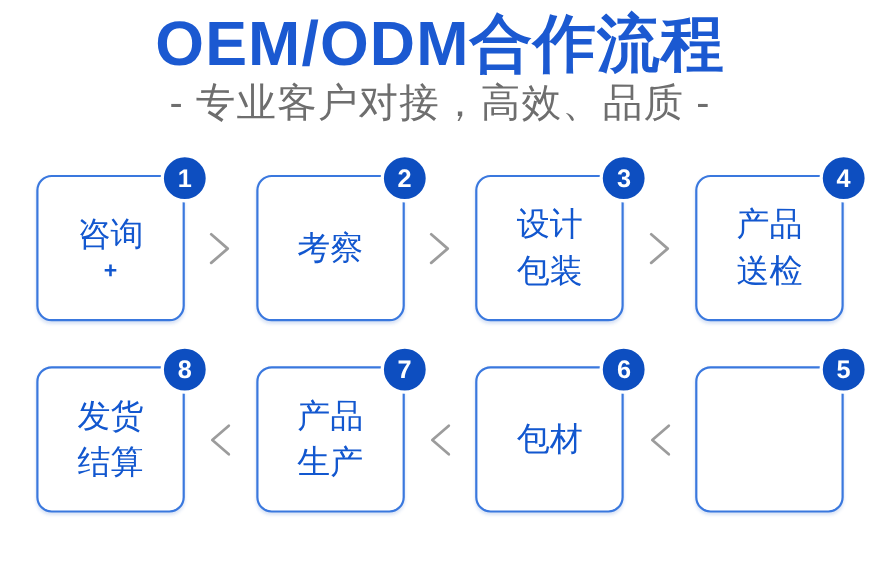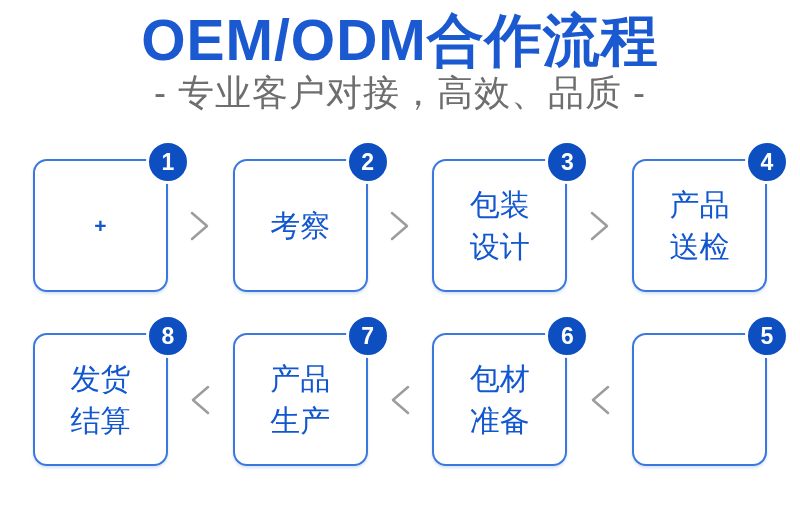--- a/index.html
+++ b/index.html
@@ -104,20 +104,21 @@
     <h1 class="title">OEM/ODM合作流程</h1>
     <div class="subtitle">- 专业客户对接，高效、品质 -</div>
   </div>
 
   <div class="flow-row first">
 
     <div class="box">
       <div class="badge">
           <span>1</span>
         </div>
+      <div class="box-line">咨询</div>
       <div class="box-line plus">+</div>
     </div>
 
     <span class="flow-arrow">
       <svg width="22" height="32" viewBox="0 0 22 32">
           <polyline points="3,3 18,16 3,29" fill="none" stroke="#9c9c9c" stroke-width="2.5" stroke-linecap="round" stroke-linejoin="round"></polyline>
         </svg>
     </span>
 
     <div class="box">
@@ -130,22 +131,22 @@
     <span class="flow-arrow">
       <svg width="22" height="32" viewBox="0 0 22 32">
           <polyline points="3,3 18,16 3,29" fill="none" stroke="#9c9c9c" stroke-width="2.5" stroke-linecap="round" stroke-linejoin="round"></polyline>
         </svg>
     </span>
 
     <div class="box">
       <div class="badge">
           <span>3</span>
         </div>
+      <div class="box-line">设计</div>
       <div class="box-line">包装</div>
-      <div class="box-line">设计</div>
     </div>
 
     <span class="flow-arrow">
       <svg width="22" height="32" viewBox="0 0 22 32">
           <polyline points="3,3 18,16 3,29" fill="none" stroke="#9c9c9c" stroke-width="2.5" stroke-linecap="round" stroke-linejoin="round"></polyline>
         </svg>
     </span>
 
     <div class="box">
       <div class="badge">
@@ -185,21 +186,20 @@
       <svg width="22" height="32" viewBox="0 0 22 32">
           <polyline points="19,3 4,16 19,29" fill="none" stroke="#9c9c9c" stroke-width="2.5" stroke-linecap="round" stroke-linejoin="round"></polyline>
         </svg>
     </span>
 
     <div class="box">
       <div class="badge">
           <span>6</span>
         </div>
       <div class="box-line">包材</div>
-      <div class="box-line">准备</div>
     </div>
 
     <span class="flow-arrow">
       <svg width="22" height="32" viewBox="0 0 22 32">
           <polyline points="19,3 4,16 19,29" fill="none" stroke="#9c9c9c" stroke-width="2.5" stroke-linecap="round" stroke-linejoin="round"></polyline>
         </svg>
     </span>
 
     <div class="box">
       <div class="badge">

